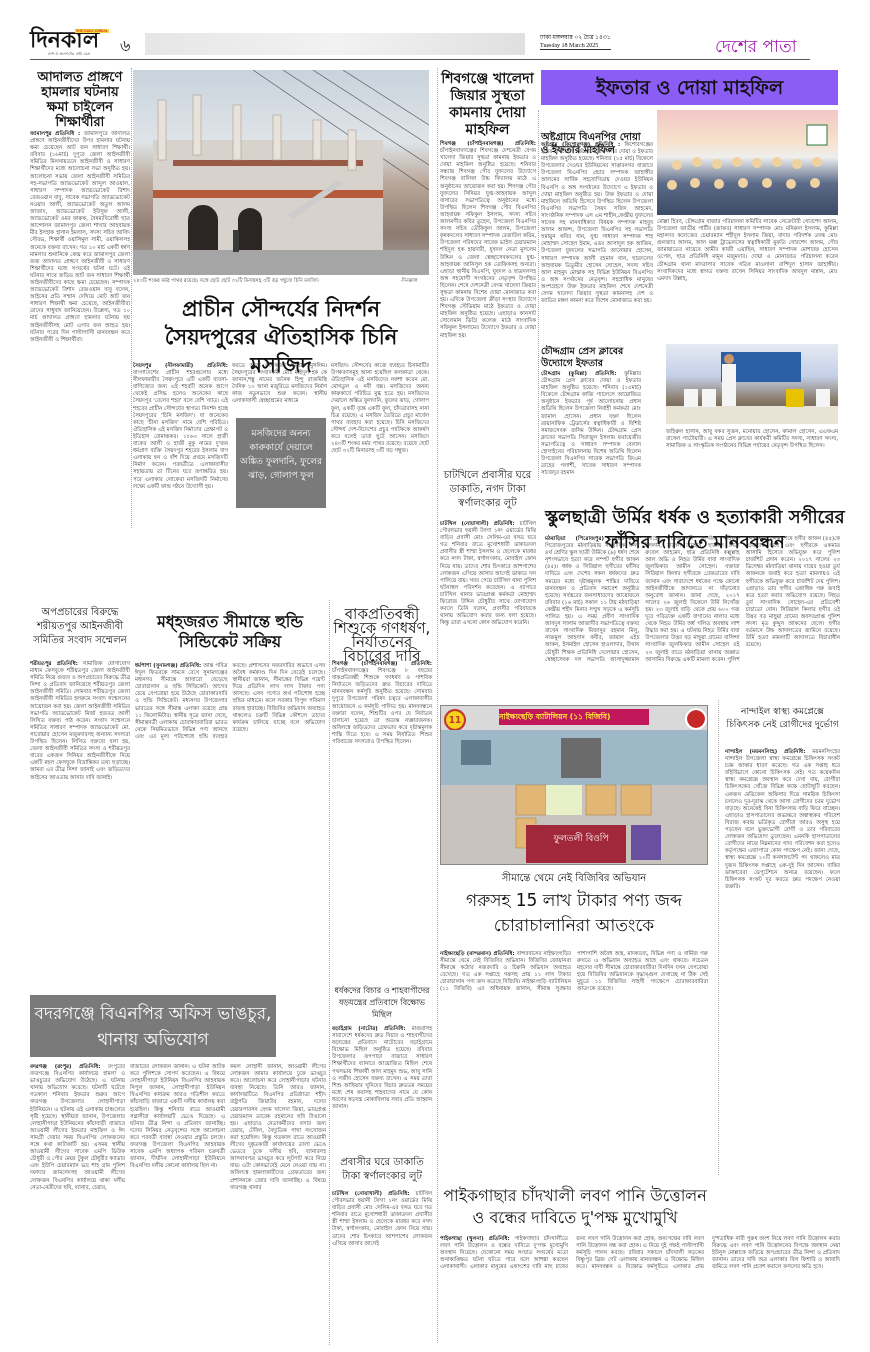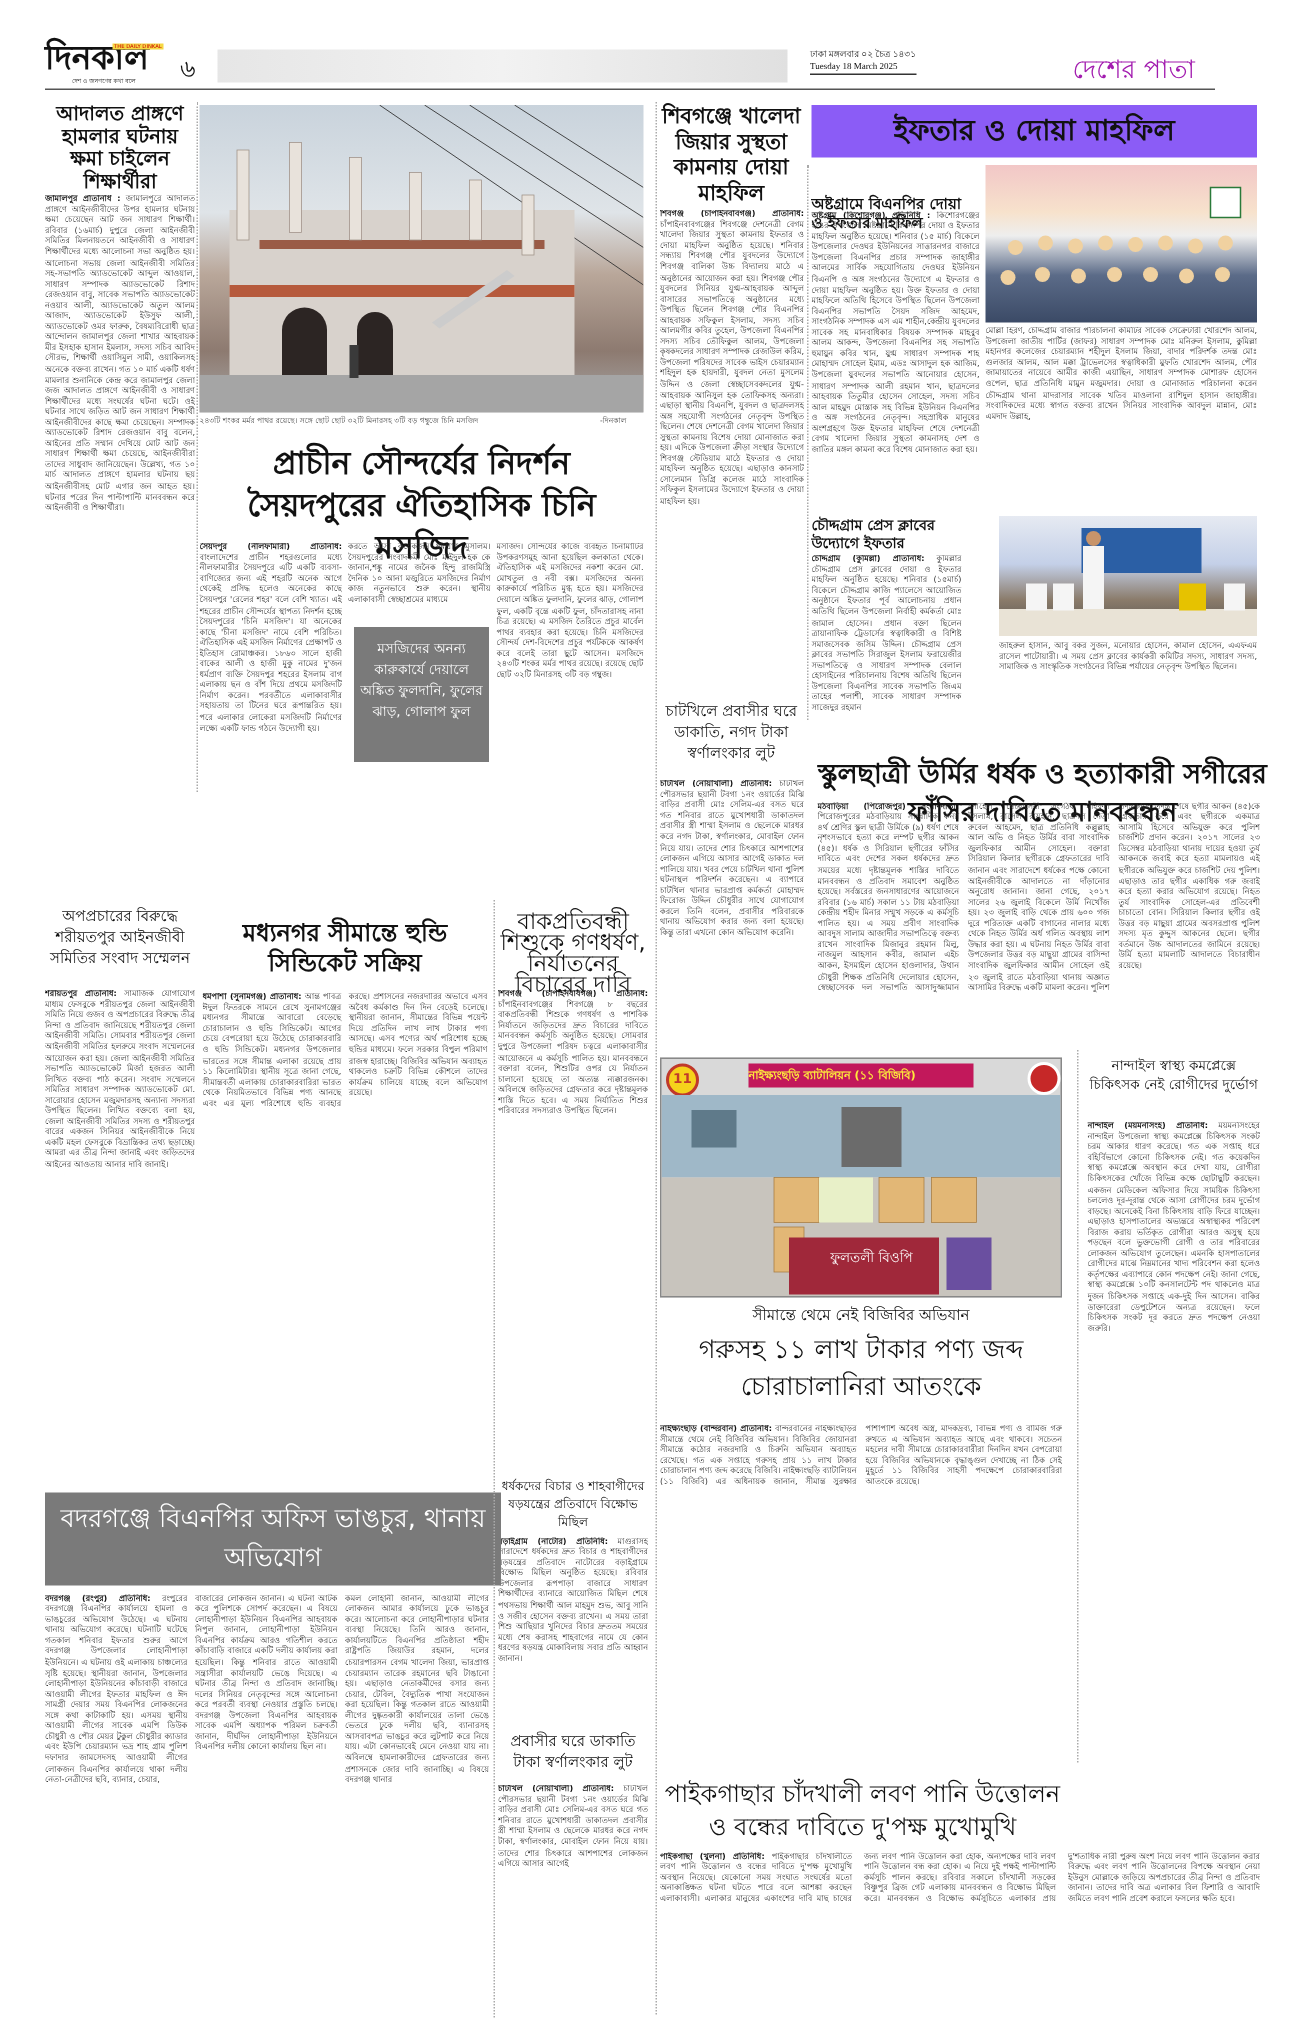--- a/index.html
+++ b/index.html
@@ -156,21 +156,21 @@
   <span class="dateline">মঠবাড়িয়া (পিরোজপুর) সংবাদদাতা:</span>
   <span>পিরোজপুরের মঠবাড়িয়ায় সাংবাদিক কন্যা ৪র্থ শ্রেণির স্কুল ছাত্রী উর্মিকে (৯) ধর্ষণ শেষে নৃশংসভাবে হত্যা করে লম্পট ছগীর আকন (৪৫)। ধর্ষক ও সিরিয়াল ছগীরের ফাঁসির দাবিতে এবং দেশের সকল ধর্ষকদের দ্রুত সময়ের মধ্যে দৃষ্টান্তমূলক শাস্তির দাবিতে মানববন্ধন ও প্রতিবাদ সমাবেশ অনুষ্ঠিত হয়েছে। সর্বস্তরের জনসাধারণের আয়োজনে রবিবার (১৬ মার্চ) সকাল ১১ টায় মঠবাড়িয়া কেন্দ্রীয় শহীদ মিনার সম্মুখ সড়কে এ কর্মসূচি পালিত হয়। এ সময় প্রবীণ সাংবাদিক আবদুস সালাম আজাদীর সভাপতিত্বে বক্তব্য রাখেন সাংবাদিক মিজানুর রহমান মিলু, নাজমুল আহসান কবীর, জামাল এইচ আকন, ইসমাইল হোসেন হাওলাদার, উথান চৌধুরী শিক্ষক প্রতিনিধি দেলোয়ার হোসেন, স্বেচ্ছাসেবক দল সভাপতি আসাদুজ্জামান সোহেল, স্বেচ্ছাসেবী সংগঠক মহিফুল ইসলাম, রাসেল রায়হান, ছাত্রদল নেতা রুবেল আহমেদ, ছাত্র প্রতিনিধি কল্লুল্লাহ আল অভি ও নিহত উর্মির বাবা সাংবাদিক জুলফিকার আমীন সোহেল। বক্তারা সিরিয়াল কিলার ছগীরকে গ্রেফতারের দাবি জানান এবং সারাদেশে ধর্ষকের পক্ষে কোনো আইনজীবীকে আদালতে না দাঁড়ানোর অনুরোধ জানান। জানা গেছে, ২০১৭ সালের ২৬ জুলাই বিকেলে উর্মি নিখোঁজ হয়। ২৩ জুলাই বাড়ি থেকে প্রায় ৬০০ গজ দূরে পরিত্যক্ত একটি বাগানের নালার মধ্যে থেকে নিহত উর্মির অর্ধ গলিত অবস্থায় লাশ উদ্ধার করা হয়। এ ঘটনায় নিহত উর্মির বাবা উপজেলার উত্তর বড় মাছুয়া গ্রামের বাসিন্দা সাংবাদিক জুলফিকার আমীন সোহেল ওই ২৩ জুলাই রাতে মঠবাড়িয়া থানায় অজ্ঞাত আসামির বিরুদ্ধে একটি মামলা করেন। পুলিশ তদন্তকালে তদন্ত শেষে ছগীর আকন (৪৫)কে গ্রেফতার করে এবং ছগীরকে একমাত্র আসামি হিসেবে অভিযুক্ত করে পুলিশ চার্জশিট প্রদান করেন। ২০১৭ সালের ২৩ ডিসেম্বর মঠবাড়িয়া থানায় দায়ের হওয়া তুর্য আকনকে জবাই করে হত্যা মামলায়ও এই ছগীরকে অভিযুক্ত করে চার্জশিট দেয় পুলিশ। এছাড়াও তার ছগীর একাধিক গরু জবাই করে হত্যা করার অভিযোগ রয়েছে। নিহত তুর্য সাংবাদিক সোহেল-এর প্রতিবেশী চাচাতো বোন। সিরিয়াল কিলার ছগীর ওই উত্তর বড় মাছুয়া গ্রামের অবসরপ্রাপ্ত পুলিশ সদস্য মৃত কুদ্দুস আকনের ছেলে। ছগীর বর্তমানে উচ্চ আদালতের জামিনে রয়েছে। উর্মি হত্যা মামলাটি আদালতে বিচারাধীন রয়েছে।</span>
 </div>
 
 <div class="abs hl" style="left:30px;top:605px;width:100px;font-size:10px;font-weight:normal;line-height:14px;">অপপ্রচারের বিরুদ্ধে শরীয়তপুর আইনজীবী সমিতির সংবাদ সম্মেলন</div>
 <div class="abs body" style="left:30px;top:660px;width:100px;height:330px;">
   <span class="dateline">শরীয়তপুর প্রতিনিধি:</span>
   <span>সামাজিক যোগাযোগ মাধ্যম ফেসবুকে শরীয়তপুর জেলা আইনজীবী সমিতি নিয়ে গুজব ও অপপ্রচারের বিরুদ্ধে তীব্র নিন্দা ও প্রতিবাদ জানিয়েছে শরীয়তপুর জেলা আইনজীবী সমিতি। সোমবার শরীয়তপুর জেলা আইনজীবী সমিতির হলরুমে সংবাদ সম্মেলনের আয়োজন করা হয়। জেলা আইনজীবী সমিতির সভাপতি অ্যাডভোকেট মির্জা হজরত আলী লিখিত বক্তব্য পাঠ করেন। সংবাদ সম্মেলনে সমিতির সাধারণ সম্পাদক অ্যাডভোকেট মো. সারোয়ার হোসেন মজুমদারসহ অন্যান্য সদস্যরা উপস্থিত ছিলেন। লিখিত বক্তব্যে বলা হয়, জেলা আইনজীবী সমিতির সদস্য ও শরীয়তপুর বারের একজন সিনিয়র আইনজীবীকে নিয়ে একটি মহল ফেসবুকে বিভ্রান্তিকর তথ্য ছড়াচ্ছে। আমরা এর তীব্র নিন্দা জানাই এবং জড়িতদের আইনের আওতায় আনার দাবি জানাই।</span>
 </div>
 
-<div class="abs hl" style="left:135px;top:612px;width:190px;font-size:16px;line-height:20px;">মধ্যনগর সীমান্তে হুন্ডি সিন্ডিকেট সক্রিয়</div>
+<div class="abs hl" style="left:135px;top:612px;width:190px;font-size:16px;line-height:20px;">মধ্হজরত সীমান্তে হুন্ডি সিন্ডিকেট সক্রিয়</div>
 <div class="abs body" style="left:135px;top:662px;width:190px;height:320px;column-count:2;column-gap:5px;">
   <span class="dateline">ধর্মপাশা (সুনামগঞ্জ) প্রতিনিধি:</span>
   <span>আন্ত পবিত্র ঈদুল ফিতরকে সামনে রেখে সুনামগঞ্জের মধ্যনগর সীমান্তে আবারো বেড়েছে চোরাচালান ও হুন্ডি সিন্ডিকেট। আগের চেয়ে বেপরোয়া হয়ে উঠেছে চোরাকারবারি ও হুন্ডি সিন্ডিকেট। মধ্যনগর উপজেলার ভারতের সঙ্গে সীমান্ত এলাকা রয়েছে প্রায় ১১ কিলোমিটার। স্থানীয় সূত্রে জানা গেছে, সীমান্তবর্তী এলাকায় চোরাকারবারিরা ভারত থেকে নিয়মিতভাবে বিভিন্ন পণ্য আনছে এবং এর মূল্য পরিশোধে হুন্ডি ব্যবহার করছে। প্রশাসনের নজরদারির অভাবে এসব অবৈধ কর্মকাণ্ড দিন দিন বেড়েই চলেছে। স্থানীয়রা জানান, সীমান্তের বিভিন্ন পয়েন্ট দিয়ে প্রতিদিন লাখ লাখ টাকার পণ্য আসছে। এসব পণ্যের অর্থ পরিশোধ হচ্ছে হুন্ডির মাধ্যমে। ফলে সরকার বিপুল পরিমাণ রাজস্ব হারাচ্ছে। বিজিবির অভিযান অব্যাহত থাকলেও চক্রটি বিভিন্ন কৌশলে তাদের কার্যক্রম চালিয়ে যাচ্ছে বলে অভিযোগ রয়েছে।</span>
 </div>
 
 <div class="abs hl" style="left:332px;top:607px;width:100px;font-size:15px;font-weight:normal;line-height:14px;">বাকপ্রতিবন্ধী শিশুকে গণধর্ষণ, নির্যাতনের বিচারের দাবি</div>
 <div class="abs body" style="left:332px;top:660px;width:100px;height:225px;">
   <span class="dateline">শিবগঞ্জ (চাঁপাইনবাবগঞ্জ) প্রতিনিধি:</span>
   <span>চাঁপাইনবাবগঞ্জের শিবগঞ্জে ৮ বছরের বাকপ্রতিবন্ধী শিশুকে গণধর্ষণ ও পাশবিক নির্যাতনে জড়িতদের দ্রুত বিচারের দাবিতে মানববন্ধন কর্মসূচি অনুষ্ঠিত হয়েছে। সোমবার দুপুরে উপজেলা পরিষদ চত্বরে এলাকাবাসীর আয়োজনে এ কর্মসূচি পালিত হয়। মানববন্ধনে বক্তারা বলেন, শিশুটির ওপর যে নির্যাতন চালানো হয়েছে তা অত্যন্ত ন্যক্কারজনক। অবিলম্বে জড়িতদের গ্রেফতার করে দৃষ্টান্তমূলক শাস্তি দিতে হবে। এ সময় নির্যাতিত শিশুর পরিবারের সদস্যরাও উপস্থিত ছিলেন।</span>
 </div>
@@ -204,33 +204,33 @@
         <rect x="75" y="88" width="20" height="30"></rect>
       </g>
     <rect x="105" y="55" width="36" height="30" fill="#e8f0c8"></rect>
     <rect x="85" y="95" width="100" height="38" fill="#a0283a"></rect>
     <rect x="190" y="95" width="30" height="35" fill="#6a4fa0"></rect>
   </svg>
   <div class="abs" style="left:100px;top:125px;width:80px;font-size:9px;color:#fff;text-align:center;">ফুলতলী বিওপি</div>
 </div>
 
 <div class="abs hl" style="left:440px;top:872px;width:268px;font-size:10px;font-weight:normal;">সীমান্তে থেমে নেই বিজিবির অভিযান</div>
-<div class="abs hl" style="left:440px;top:888px;width:268px;font-size:17px;font-weight:normal;line-height:25px;">গরুসহ ১১ লাখ টাকার পণ্য জব্দ চোরাচালানিরা আতংকে</div>
+<div class="abs hl" style="left:440px;top:888px;width:268px;font-size:17px;font-weight:normal;line-height:25px;">গরুসহ 15 লাখ টাকার পণ্য জব্দ চোরাচালানিরা আতংকে</div>
 <div class="abs body" style="left:440px;top:950px;width:268px;height:190px;column-count:2;column-gap:6px;">
   <span class="dateline">নাইক্ষ্যংছড়ি (বান্দরবান) প্রতিনিধি:</span>
   <span>বান্দরবানের নাইক্ষ্যংছড়ির সীমান্তে থেমে নেই বিজিবির অভিযান। বিজিবির জোয়ানরা সীমান্তে কঠোর নজরদারি ও চিরুনি অভিযান অব্যাহত রেখেছে। গত এক সপ্তাহে গরুসহ প্রায় ১১ লাখ টাকার চোরাচালান পণ্য জব্দ করেছে বিজিবি। নাইক্ষ্যংছড়ি ব্যাটালিয়ন (১১ বিজিবি) এর অধিনায়ক জানান, সীমান্ত সুরক্ষার পাশাপাশি অবৈধ অস্ত্র, মাদকদ্রব্য, বিভিন্ন পণ্য ও বার্মিজ গরু রুখতে এ অভিযান অব্যাহত আছে এবং থাকবে। সচেতন মহলের দাবী সীমান্তে চোরাকারবারীরা দিনদিন যখন বেপরোয়া হয়ে বিজিবির অভিযানকে বৃদ্ধাঙ্গুল দেখাচ্ছে না ঠিক সেই মুহূর্তে ১১ বিজিবির সাহসী পদক্ষেপে চোরাকারবারিরা আতংকে রয়েছে।</span>
 </div>
 
 <div class="abs hl" style="left:725px;top:705px;width:115px;font-size:9px;font-weight:normal;line-height:13px;">নান্দাইল স্বাস্থ্য কমপ্লেক্সে চিকিৎসক নেই রোগীদের দুর্ভোগ</div>
 <div class="abs body" style="left:725px;top:748px;width:115px;height:430px;">
   <span class="dateline">নান্দাইল (ময়মনসিংহ) প্রতিনিধি:</span>
   <span>ময়মনসিংহের নান্দাইল উপজেলা স্বাস্থ্য কমপ্লেক্সে চিকিৎসক সংকট চরম আকার ধারণ করেছে। গত এক সপ্তাহ ধরে বহির্বিভাগে কোনো চিকিৎসক নেই। গত কয়েকদিন স্বাস্থ্য কমপ্লেক্সে অবস্থান করে দেখা যায়, রোগীরা চিকিৎসকের খোঁজে বিভিন্ন কক্ষে ছোটাছুটি করছেন। একজন মেডিকেল অফিসার দিয়ে সাময়িক চিকিৎসা চললেও দূর-দূরান্ত থেকে আসা রোগীদের চরম দুর্ভোগ বাড়ছে। অনেকেই বিনা চিকিৎসায় বাড়ি ফিরে যাচ্ছেন। এছাড়াও হাসপাতালের অভ্যন্তরে অস্বাস্থ্যকর পরিবেশ বিরাজ করায় ভর্তিকৃত রোগীরা আরও অসুস্থ হয়ে পড়ছেন বলে ভুক্তভোগী রোগী ও তার পরিবারের লোকজন অভিযোগ তুলেছেন। এমনকি হাসপাতালের রোগীদের মাঝে নিম্নমানের খাদ্য পরিবেশন করা হলেও কর্তৃপক্ষের এব্যাপারে কোন পদক্ষেপ নেই। জানা গেছে, স্বাস্থ্য কমপ্লেক্সে ১০টি কনসালটেন্ট পদ থাকলেও মাত্র দুজন চিকিৎসক সপ্তাহে এক-দুই দিন আসেন। বাকির ডাক্তারেরা ডেপুটেশনে অন্যত্র রয়েছেন। ফলে চিকিৎসক সংকট দূর করতে দ্রুত পদক্ষেপ নেওয়া জরুরি।</span>
 </div>
 
-<div class="abs grayband hl" style="left:30px;top:995px;width:304px;height:62px;font-size:17px;font-weight:normal;line-height:26px;padding-top:5px;">বদরগঞ্জে বিএনপির অফিস ভাঙচুর, থানায় অভিযোগ</div>
+<div class="abs grayband hl" style="left:30px;top:995px;width:246px;height:62px;font-size:17px;font-weight:normal;line-height:26px;padding-top:5px;">বদরগঞ্জে বিএনপির অফিস ভাঙচুর, থানায় অভিযোগ</div>
 <div class="abs body" style="left:30px;top:1063px;width:95px;height:280px;">
   <span class="dateline">বদরগঞ্জ (রংপুর) প্রতিনিধি:</span>
   <span>রংপুরের বদরগঞ্জে বিএনপির কার্যালয়ে হামলা ও ভাঙচুরের অভিযোগ উঠেছে। এ ঘটনায় থানায় অভিযোগ করেছে। ঘটনাটি ঘটেছে গতকাল শনিবার ইফতার শুরুর আগে বদরগঞ্জ উপজেলার লোহানীপাড়া ইউনিয়নে। এ ঘটনায় ওই এলাকায় চাঞ্চল্যের সৃষ্টি হয়েছে। স্থানীয়রা জানান, উপজেলার লোহানীপাড়া ইউনিয়নের কাঁচাবাড়ী বাজারে আওয়ামী লীগের ইফতার মাহফিল ও ঈদ সামগ্রী দেয়ার সময় বিএনপির লোকজনের সঙ্গে কথা কাটাকাটি হয়। এসময় স্থানীয় আওয়ামী লীগের সাবেক এমপি ডিউক চৌধুরী ও পৌর মেয়র টুকুল চৌধুরীর ক্যাডার এবং ইউপি চেয়ারম্যান ভদ্র শাহ গ্রাম পুলিশ দফাদার জামসেদসহ আওয়ামী লীগের লোকজন বিএনপির কার্যালয়ে থাকা দলীয় নেতা-নেত্রীদের ছবি, ব্যানার, চেয়ার,</span>
 </div>
 <div class="abs body" style="left:130px;top:1063px;width:95px;height:280px;">বাজারের লোকজন জানান। এ ঘটনা আটক করে পুলিশকে সোপর্দ করেছেন। এ বিষয়ে লোহানীপাড়া ইউনিয়ন বিএনপির আহবায়ক নিপুল জানান, লোহানীপাড়া ইউনিয়ন বিএনপির কার্যক্রম আরও গতিশীল করতে কাঁচাবাড়ি বাজারে একটি দলীয় কার্যালয় করা হয়েছিল। কিন্তু শনিবার রাতে আওয়ামী সন্ত্রাসীরা কার্যালয়টি ভেঙে দিয়েছে। এ ঘটনার তীব্র নিন্দা ও প্রতিবাদ জানাচ্ছি। দলের সিনিয়র নেতৃবৃন্দের সঙ্গে আলোচনা করে পরবর্তী ব্যবস্থা নেওয়ার প্রস্তুতি চলছে। বদরগঞ্জ উপজেলা বিএনপির আহবায়ক সাবেক এমপি অধ্যাপক পরিমল চক্রবর্তী জানান, দীর্ঘদিন লোহানীপাড়া ইউনিয়নে বিএনপির দলীয় কোনো কার্যালয় ছিল না।</div>
 <div class="abs body" style="left:230px;top:1063px;width:96px;height:280px;">কমল লোহানী জানান, আওয়ামী লীগের লোকজন আমার কার্যালয়ে ঢুকে ভাঙচুর করে। আলোচনা করে লোহানীপাড়ার ঘটনার ব্যবস্থা নিয়েছে। তিনি আরও জানান, কার্যালয়টিতে বিএনপির প্রতিষ্ঠাতা শহীদ রাষ্ট্রপতি জিয়াউর রহমান, দলের চেয়ারপারসন বেগম খালেদা জিয়া, ভারপ্রাপ্ত চেয়ারম্যান তারেক রহমানের ছবি টাঙানো হয়। এছাড়াও নেতাকর্মীদের বসার জন্য চেয়ার, টেবিল, বৈদ্যুতিক পাখা সংযোজন করা হয়েছিল। কিন্তু গতকাল রাতে আওয়ামী লীগের দুষ্কৃতকারী কার্যালয়ের তালা ভেঙে ভেতরে ঢুকে দলীয় ছবি, ব্যানারসহ আসবাবপত্র ভাঙচুর করে লুটপাট করে নিয়ে যায়। এটা কোনভাবেই মেনে নেওয়া যায় না। অবিলম্বে হামলাকারীদের গ্রেফতারের জন্য প্রশাসনকে জোর দাবি জানাচ্ছি। এ বিষয়ে বদরগঞ্জ থানার</div>
 
 <div class="abs" style="left:440px;top:1175px;width:400px;"></div>
 <div class="abs hl" style="left:440px;top:1185px;width:270px;font-size:16px;font-weight:normal;line-height:22px;">পাইকগাছার চাঁদখালী লবণ পানি উত্তোলন ও বন্ধের দাবিতে দু'পক্ষ মুখোমুখি</div>
 <div class="abs body" style="left:440px;top:1235px;width:400px;height:105px;column-count:3;column-gap:8px;">

